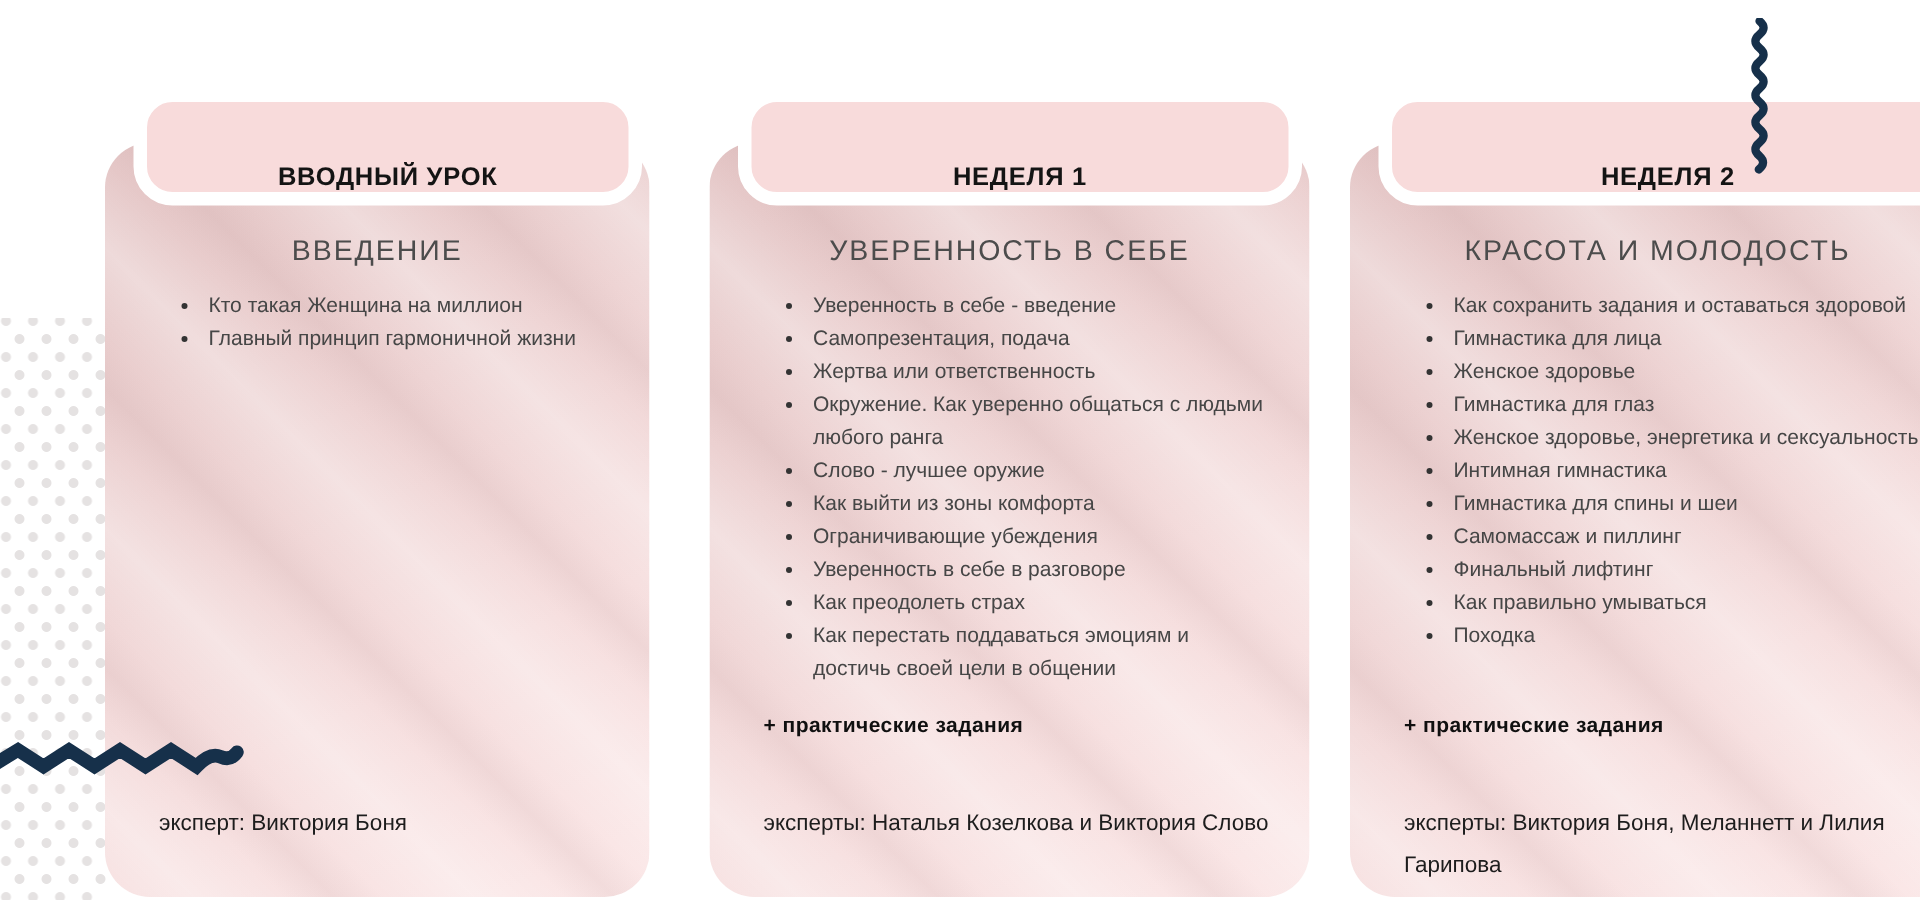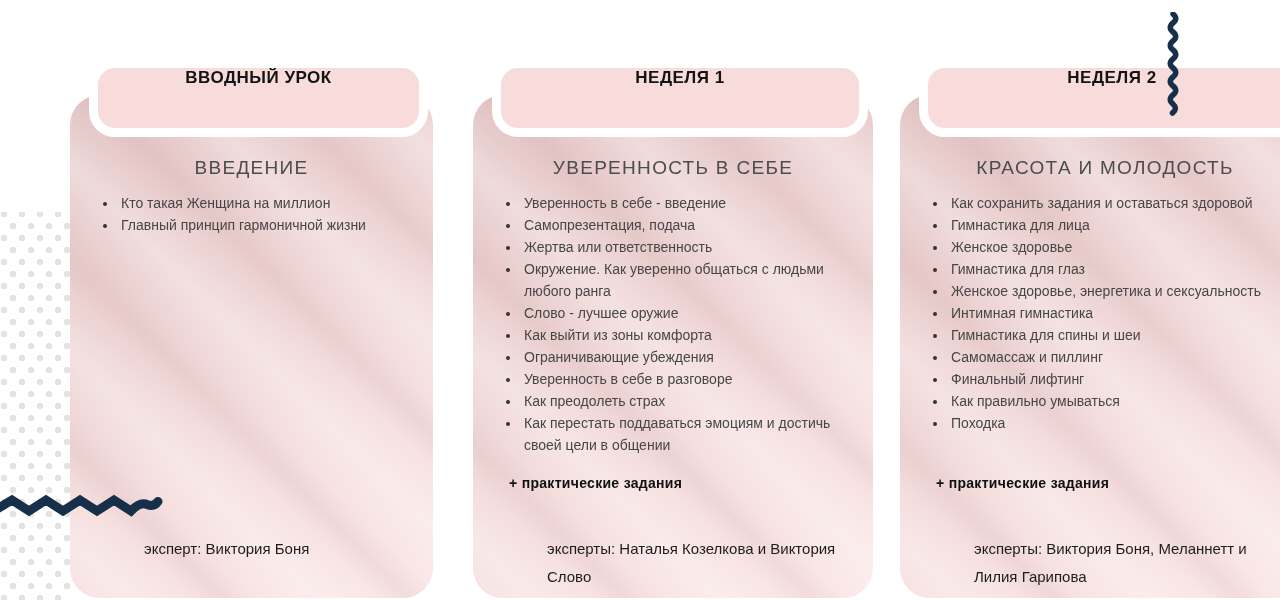--- a/index.html
+++ b/index.html
@@ -34,43 +34,43 @@
       linear-gradient(155deg, #e4c6c6 0%, #eed4d4 38%, #f6dfdf 68%, #fbe8e8 100%);
     z-index:2;
   }
   .card1{left:70px;width:363px;}
   .card2{left:473px;width:400px;}
   .card3{left:900px;width:410px;}
   .pill{
     position:absolute;top:-36px;left:19px;right:5px;height:78px;
     box-sizing:border-box;border:9px solid #ffffff;border-radius:26px;
     background:#f8dbdb;
-    display:flex;align-items:flex-start;justify-content:center;
+    display:flex;align-items:flex-end;justify-content:center;
   }
   .pill-label{
     font-size:17px;font-weight:bold;color:#141414;letter-spacing:0.5px;
   }
   .card-title{
     margin:62px 10px 0 10px;text-align:center;
     font-size:19px;font-weight:400;color:#4c4c4c;letter-spacing:1.3px;
     white-space:nowrap;
   }
   .topics{
-    margin:13px 0 0 0;padding:0 26px 0 48px;
+    margin:13px 0 0 0;padding:0 26px 0 66px;
     font-size:14px;line-height:22px;color:#464646;
   }
   .topics li{padding-left:3px;}
   .topics li::marker{color:#333333;}
   .practical{
     position:absolute;top:380px;left:36px;right:24px;
     font-size:14px;font-weight:bold;color:#101010;letter-spacing:0.3px;
   }
   .expert{
     position:absolute;top:440px;left:36px;right:26px;
-    font-size:15px;line-height:28px;color:#1d1d1d;margin-left:38px;
+    font-size:15px;line-height:28px;color:#1d1d1d;
   }
 </style>
 </head>
 <body>
 
 <div class="dots"></div>
 
 <div class="zigzag-h">
   <svg width="164" height="30" viewBox="0 0 164 30">
     <path d="M-6 19 L12 8 L29 19 L46 8 L63 19 L80 8 L97 19 L114 8 L131 19 Q140 9.5 147 12.5 Q153.5 15.5 158 9.5" fill="none" stroke="#16304a" stroke-width="9" stroke-linecap="round" stroke-linejoin="miter"></path>

